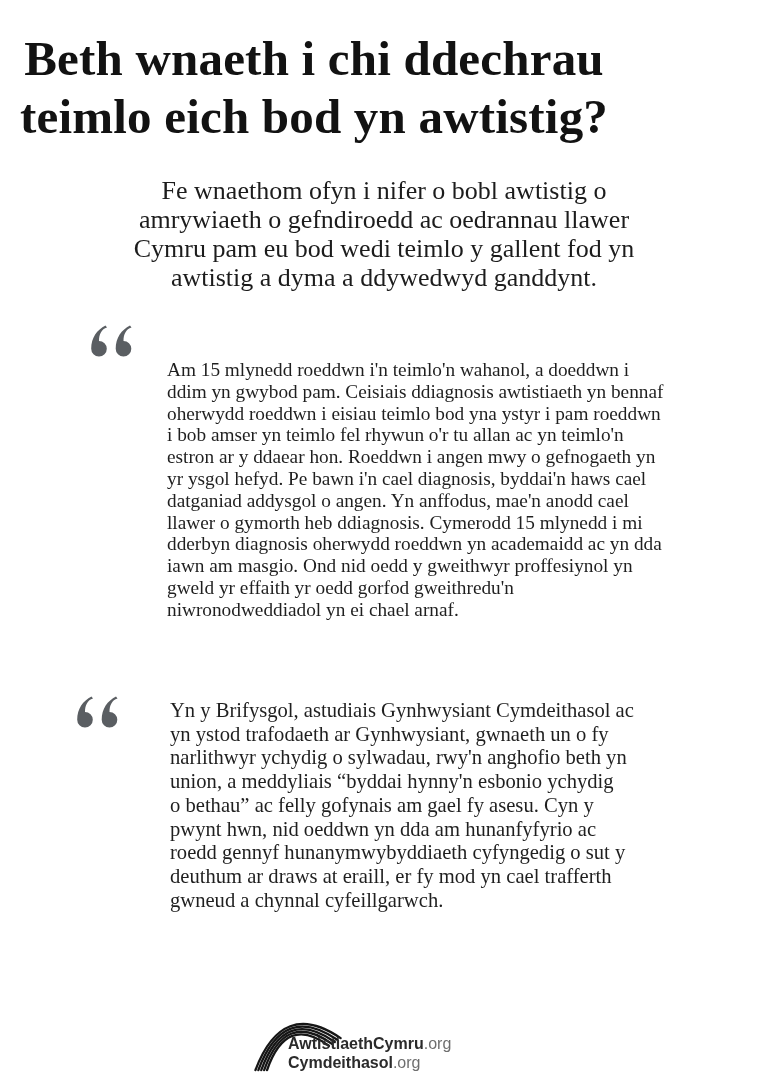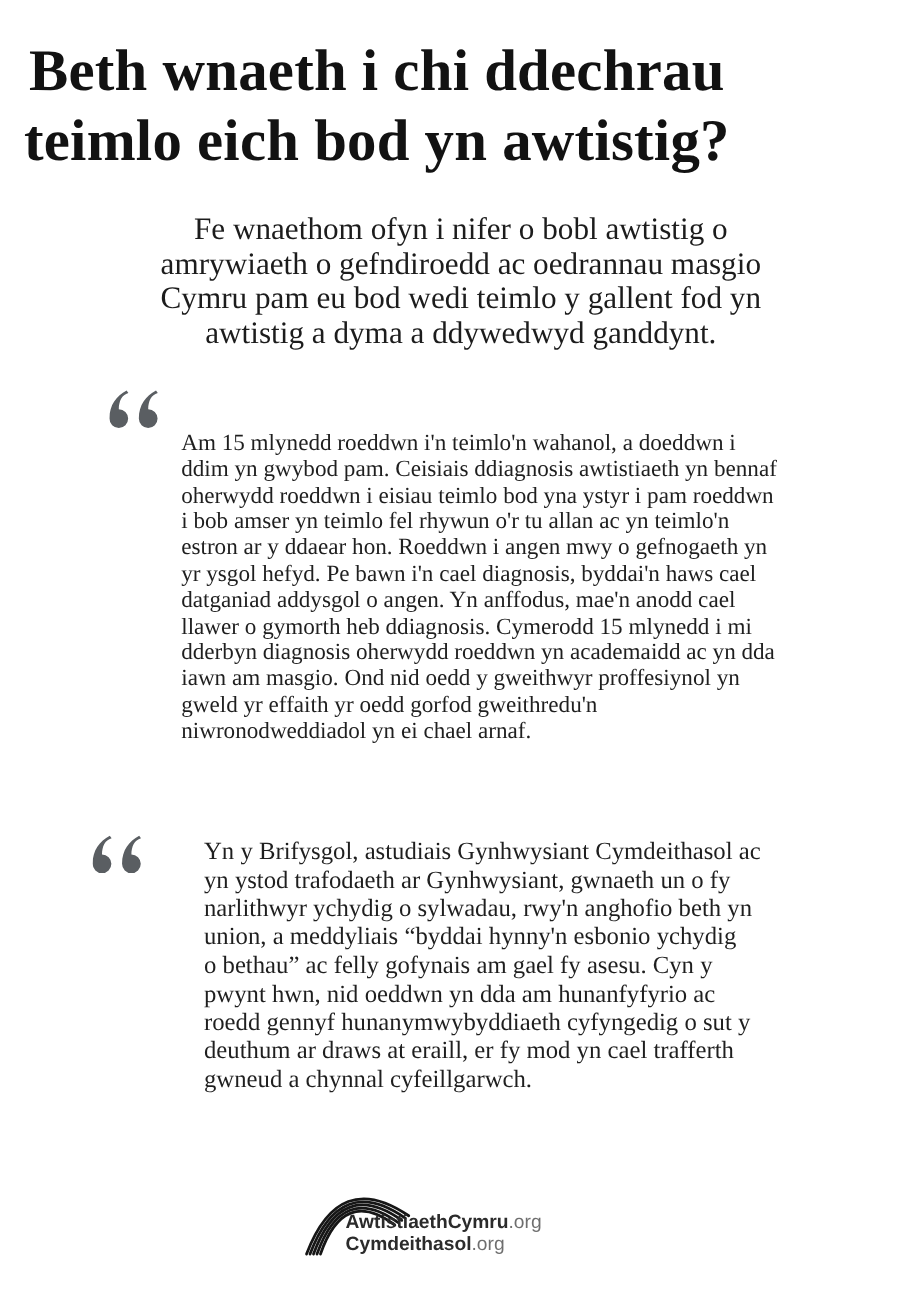--- a/index.html
+++ b/index.html
@@ -44,30 +44,30 @@
   .q2-icon { left: 77px; top: 696px; }
   .qicon svg { display: block; }
   .qtext {
     position: absolute;
     margin: 0;
     white-space: pre-line;
     color: #1f1f1f;
     text-align: left;
   }
   .q1-text {
-    left: 151px; top: 359px; width: 560px;
+    left: 167px; top: 359px; width: 560px;
     font-size: 19.3px; line-height: 21.8px;
   }
   .q2-text {
     left: 135px; top: 699px; width: 520px;
     font-size: 20.6px; line-height: 23.7px; margin-left: 35px;
   }
   .logo {
     position: absolute;
-    left: 252px; top: 983px;
+    left: 252px; top: 1008px;
     width: 220px; height: 70px;
   }
   .logo-arc { position: absolute; left: 0; top: 4px; }
   .logo-text {
     position: absolute;
     left: 36px; top: 27px;
     font-family: "Liberation Sans", sans-serif;
     font-size: 16px;
     line-height: 18.5px;
     font-weight: 700;
@@ -78,21 +78,21 @@
 </style>
 </head>
 <body>
 
 <div class="page">
 
   <h1 class="title">Beth wnaeth i chi ddechrau
 teimlo eich bod yn awtistig?</h1>
 
   <p class="intro">Fe wnaethom ofyn i nifer o bobl awtistig o
-amrywiaeth o gefndiroedd ac oedrannau masgio
+amrywiaeth o gefndiroedd ac oedrannau llawer
 Cymru pam eu bod wedi teimlo y gallent fod yn
 awtistig a dyma a ddywedwyd ganddynt.</p>
 
   <span class="qicon q1-icon">
     <svg width="48" height="33" viewBox="0 0 48 33" xmlns="http://www.w3.org/2000/svg">
       <g fill="#5a5e62">
         <path id="qc" d="M 14.5 0.5 C 6 5, 0.2 12.5, 0.2 23.8 A 7.8 7.8 0 1 0 8 16 C 8 9.5, 10.5 4, 16 2.5 Z"></path>
         <use href="#qc" x="24.5"></use>
       </g>
     </svg>

